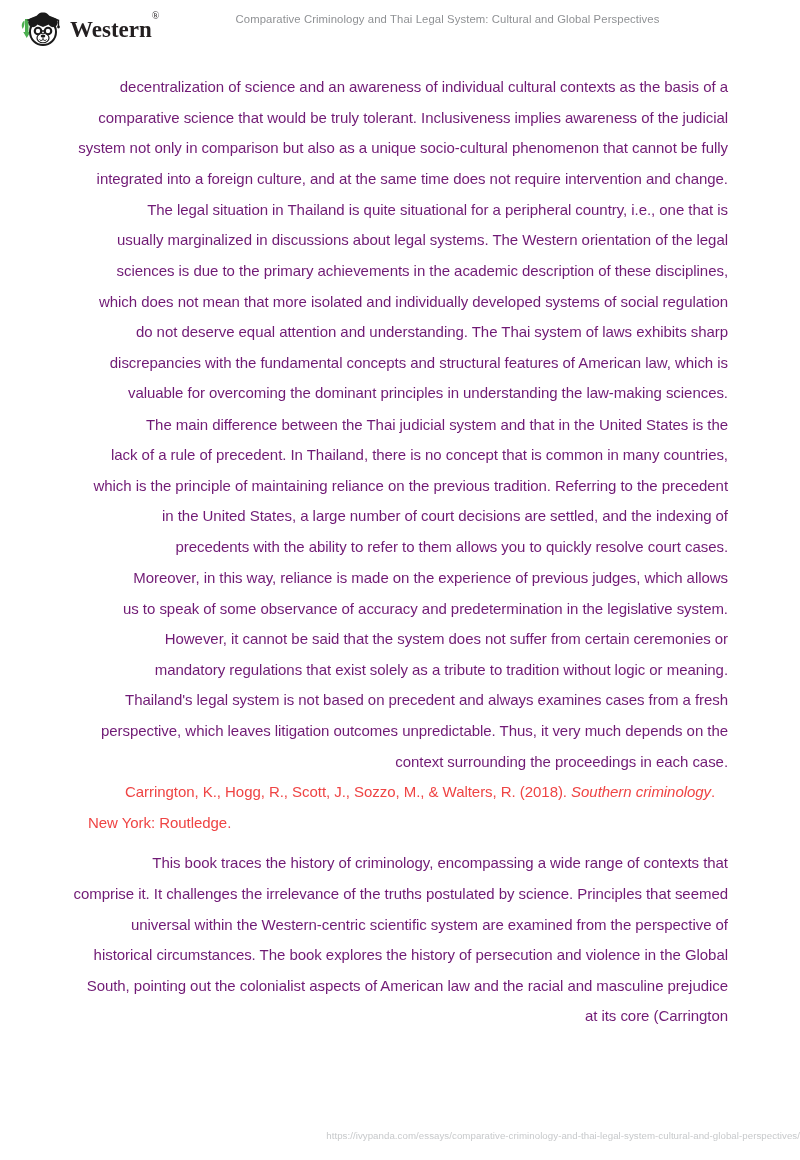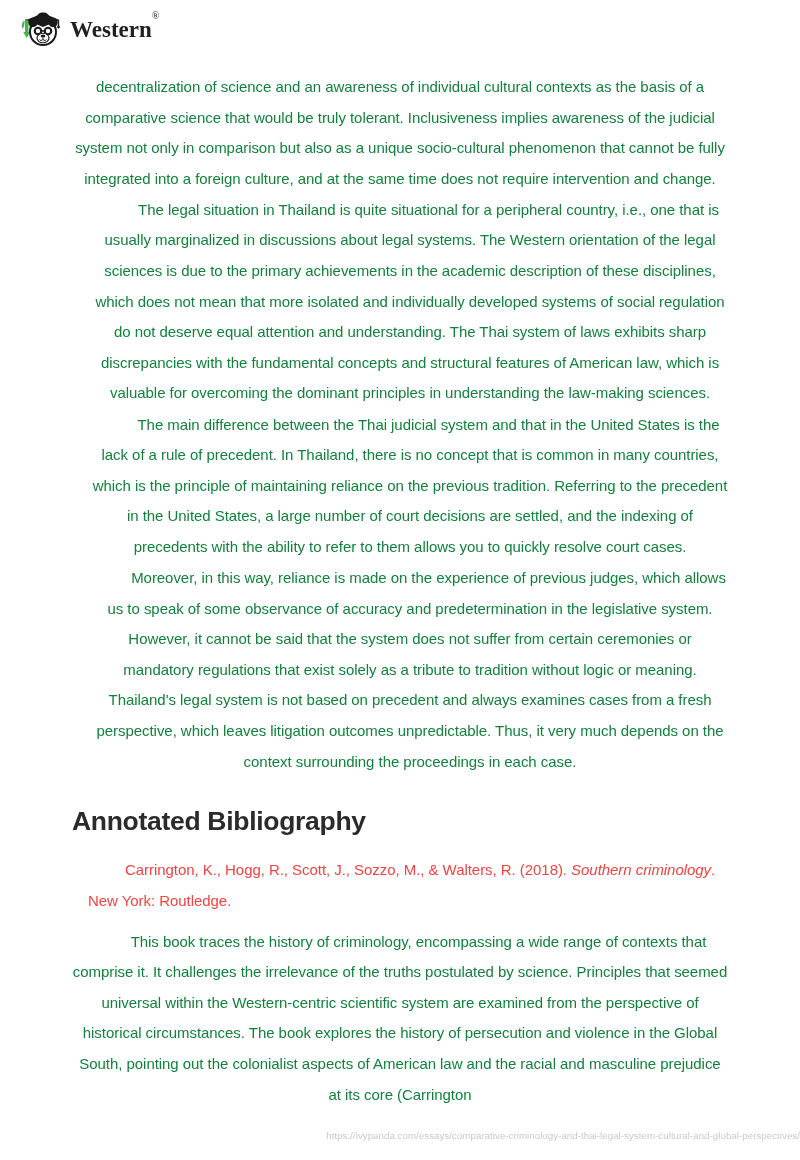--- a/index.html
+++ b/index.html
@@ -69,22 +69,22 @@
   }
 
   
   .page-body {
     padding: 12px 72px 0 72px;
   }
   p.para {
     margin: 0 0 0 0;
     font-size: 15px;
     line-height: 30.6px;
-    color: #15803d;
-    text-align: center;
+    color: #701a75;
+    text-align: right;
     letter-spacing: -0.05px;
   }
   p.para.indent {
     text-indent: 37px;
   }
   p.para + p.para { margin-top: 0.5px; margin-left: 20px; }
 
   h2.section-heading {
     font-size: 26.5px;
     font-weight: bold;
@@ -155,33 +155,33 @@
         <rect x="47" y="46.5" width="6" height="3" fill="#1a1a1a"></rect>
 
         <ellipse cx="50" cy="62" rx="12" ry="9.5" fill="#ffffff" stroke="#1a1a1a" stroke-width="2.4"></ellipse>
         <ellipse cx="50" cy="58" rx="4.6" ry="3.2" fill="#1a1a1a"></ellipse>
         <path d="M50 61 L50 65 M50 65 C47 68 44 67 43 65 M50 65 C53 68 56 67 57 65" stroke="#1a1a1a" stroke-width="2" fill="none"></path>
       </svg>
     </span>
     <span class="brand-word"><span>Western</span><sup>®</sup></span>
   </a>
 
+  <div class="header-title">Comparative Criminology and Thai Legal System: Cultural and Global Perspectives</div>
 </div>
 
 <div class="page-body">
 
   <p class="para">decentralization of science and an awareness of individual cultural contexts as the basis of a comparative science that would be truly tolerant. Inclusiveness implies awareness of the judicial system not only in comparison but also as a unique socio-cultural phenomenon that cannot be fully integrated into a foreign culture, and at the same time does not require intervention and change.</p>
 
   <p class="para indent">The legal situation in Thailand is quite situational for a peripheral country, i.e., one that is usually marginalized in discussions about legal systems. The Western orientation of the legal sciences is due to the primary achievements in the academic description of these disciplines, which does not mean that more isolated and individually developed systems of social regulation do not deserve equal attention and understanding. The Thai system of laws exhibits sharp discrepancies with the fundamental concepts and structural features of American law, which is valuable for overcoming the dominant principles in understanding the law-making sciences.</p>
 
   <p class="para indent">The main difference between the Thai judicial system and that in the United States is the lack of a rule of precedent. In Thailand, there is no concept that is common in many countries, which is the principle of maintaining reliance on the previous tradition. Referring to the precedent in the United States, a large number of court decisions are settled, and the indexing of precedents with the ability to refer to them allows you to quickly resolve court cases.</p>
 
   <p class="para indent">Moreover, in this way, reliance is made on the experience of previous judges, which allows us to speak of some observance of accuracy and predetermination in the legislative system. However, it cannot be said that the system does not suffer from certain ceremonies or mandatory regulations that exist solely as a tribute to tradition without logic or meaning. Thailand's legal system is not based on precedent and always examines cases from a fresh perspective, which leaves litigation outcomes unpredictable. Thus, it very much depends on the context surrounding the proceedings in each case.</p>
 
-  <h2 class="section-heading">Annotated Bibliography</h2>
 
   <p class="citation"><span>Carrington, K., Hogg, R., Scott, J., Sozzo, M., &amp; Walters, R. (2018).</span>
     <i>Southern criminology</i><span>. New York: Routledge.</span></p>
 
   <p class="para indent">This book traces the history of criminology, encompassing a wide range of contexts that comprise it. It challenges the irrelevance of the truths postulated by science. Principles that seemed universal within the Western-centric scientific system are examined from the perspective of historical circumstances. The book explores the history of persecution and violence in the Global South, pointing out the colonialist aspects of American law and the racial and masculine prejudice at its core (Carrington</p>
 </div>
 
 <div class="page-footer">
   <a class="footer-url" href="#">https://ivypanda.com/essays/comparative-criminology-and-thai-legal-system-cultural-and-global-perspectives/</a>
 </div>

